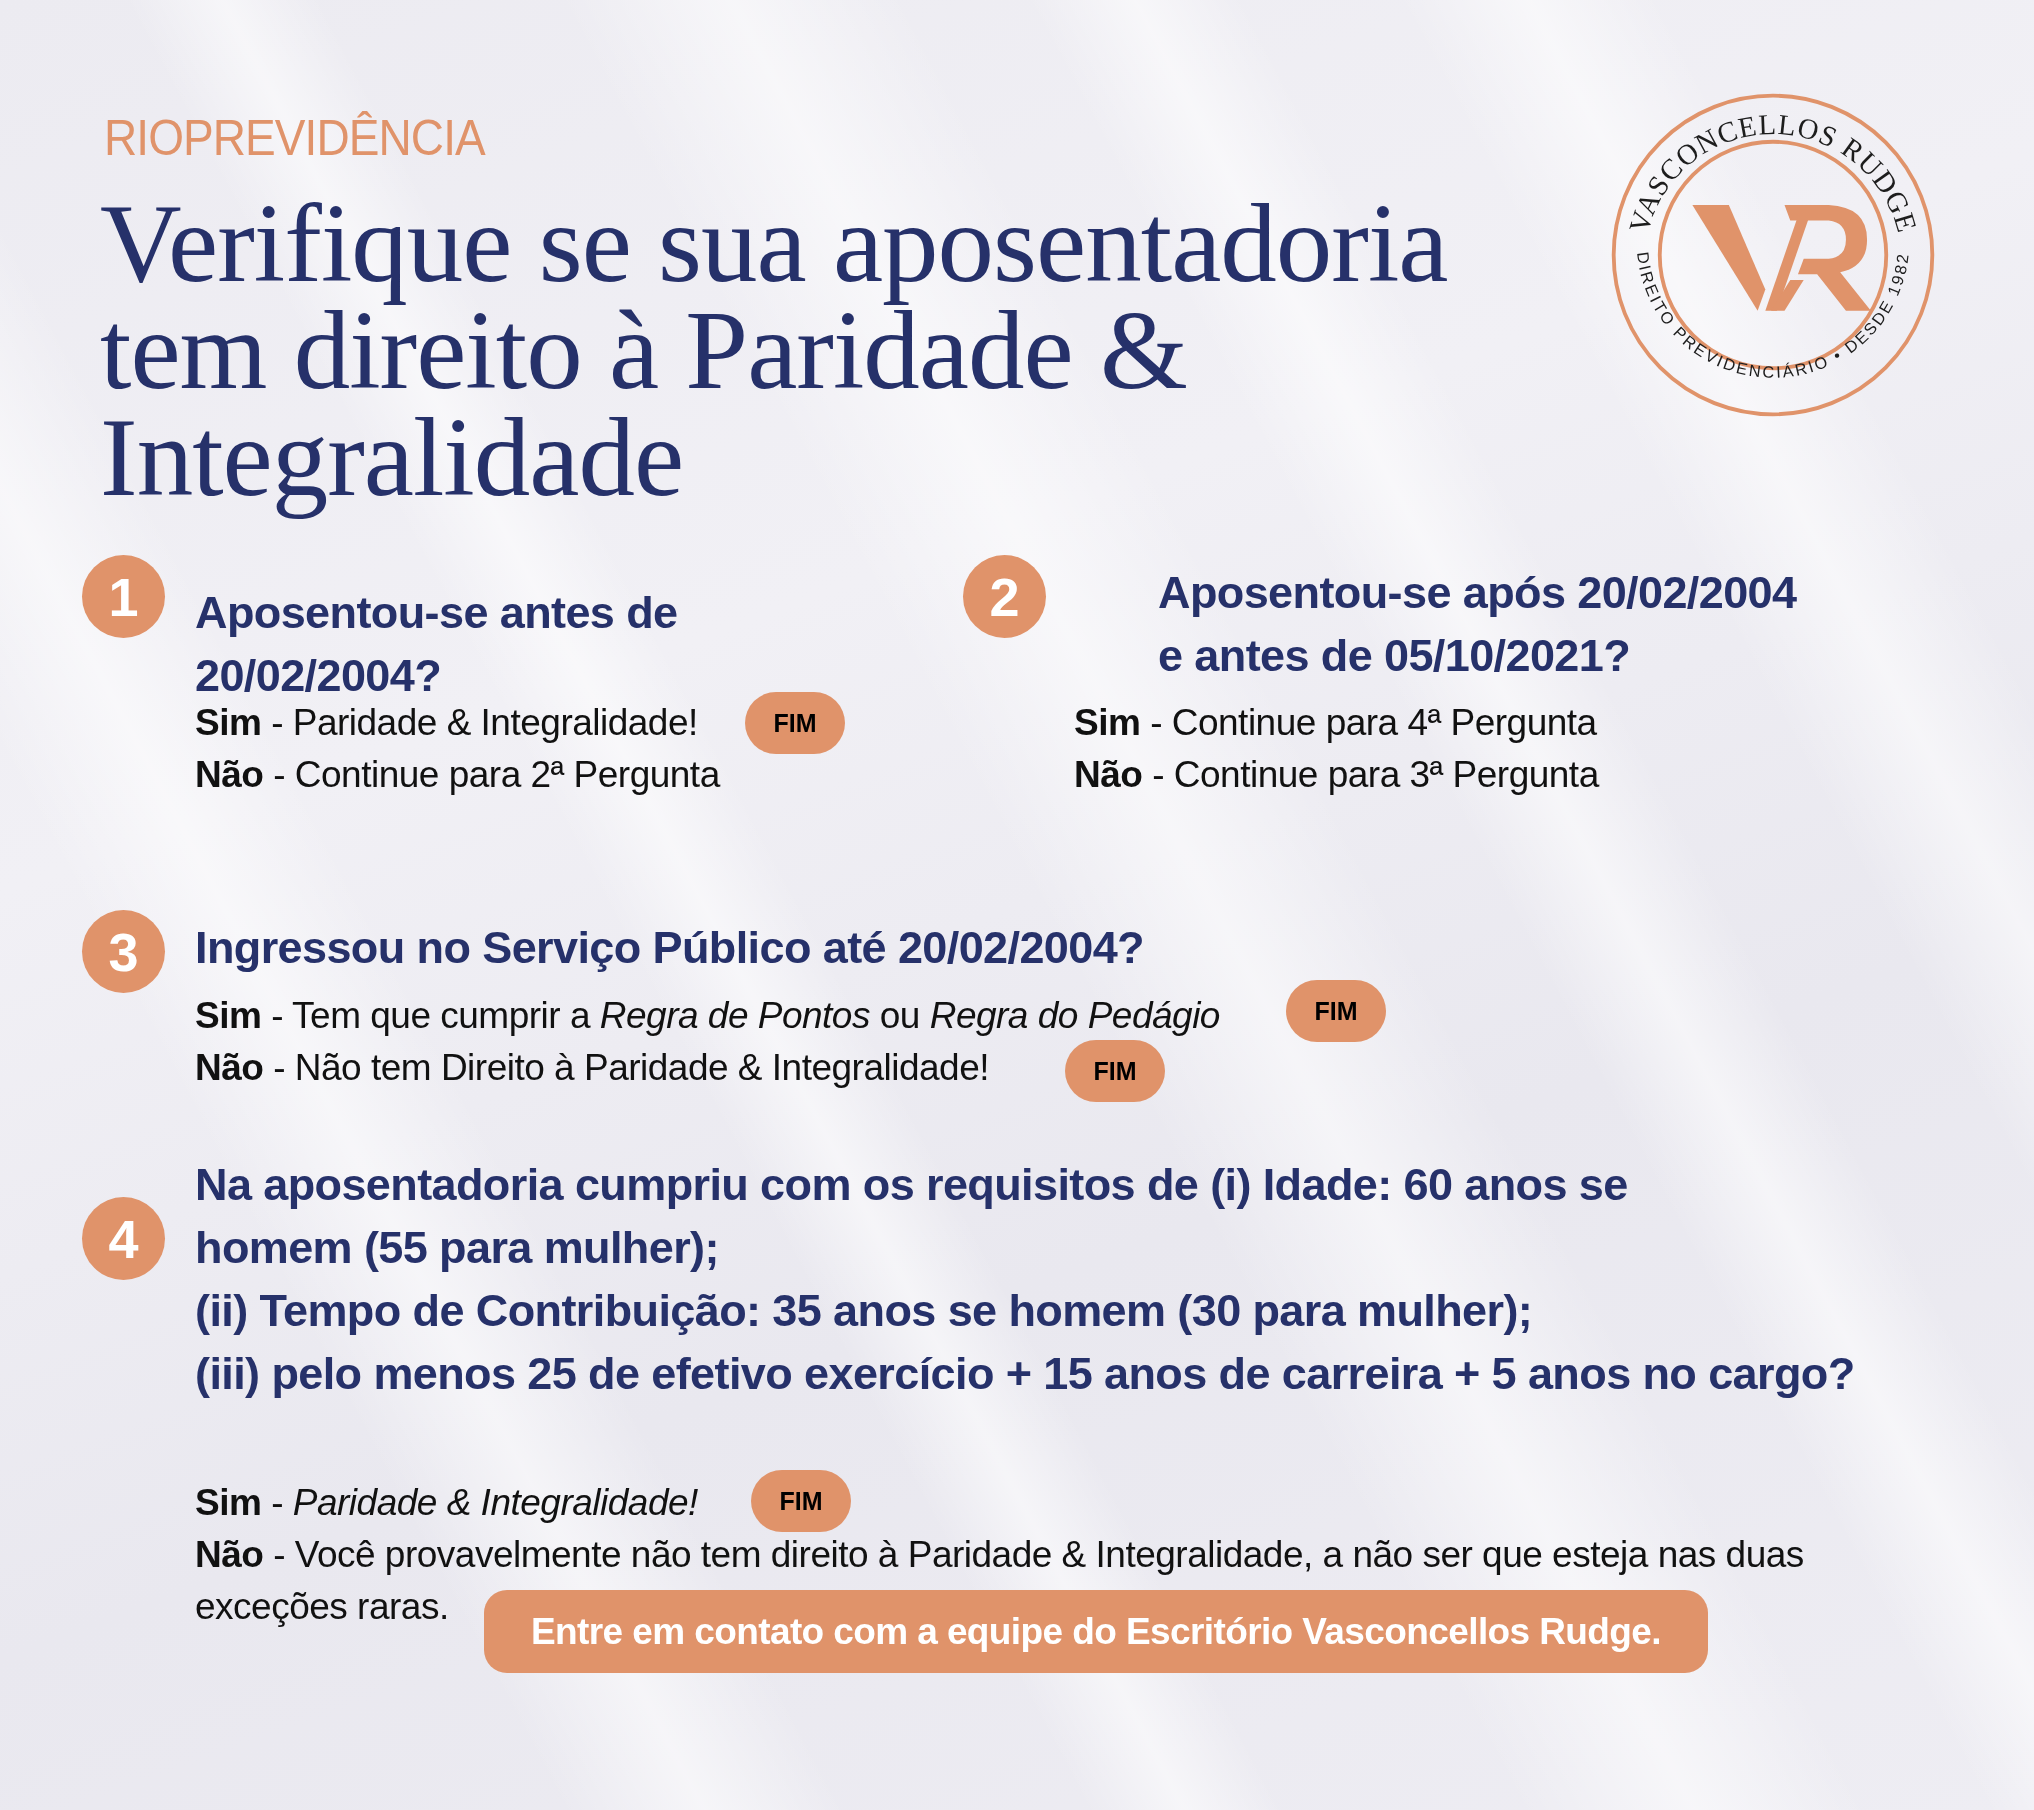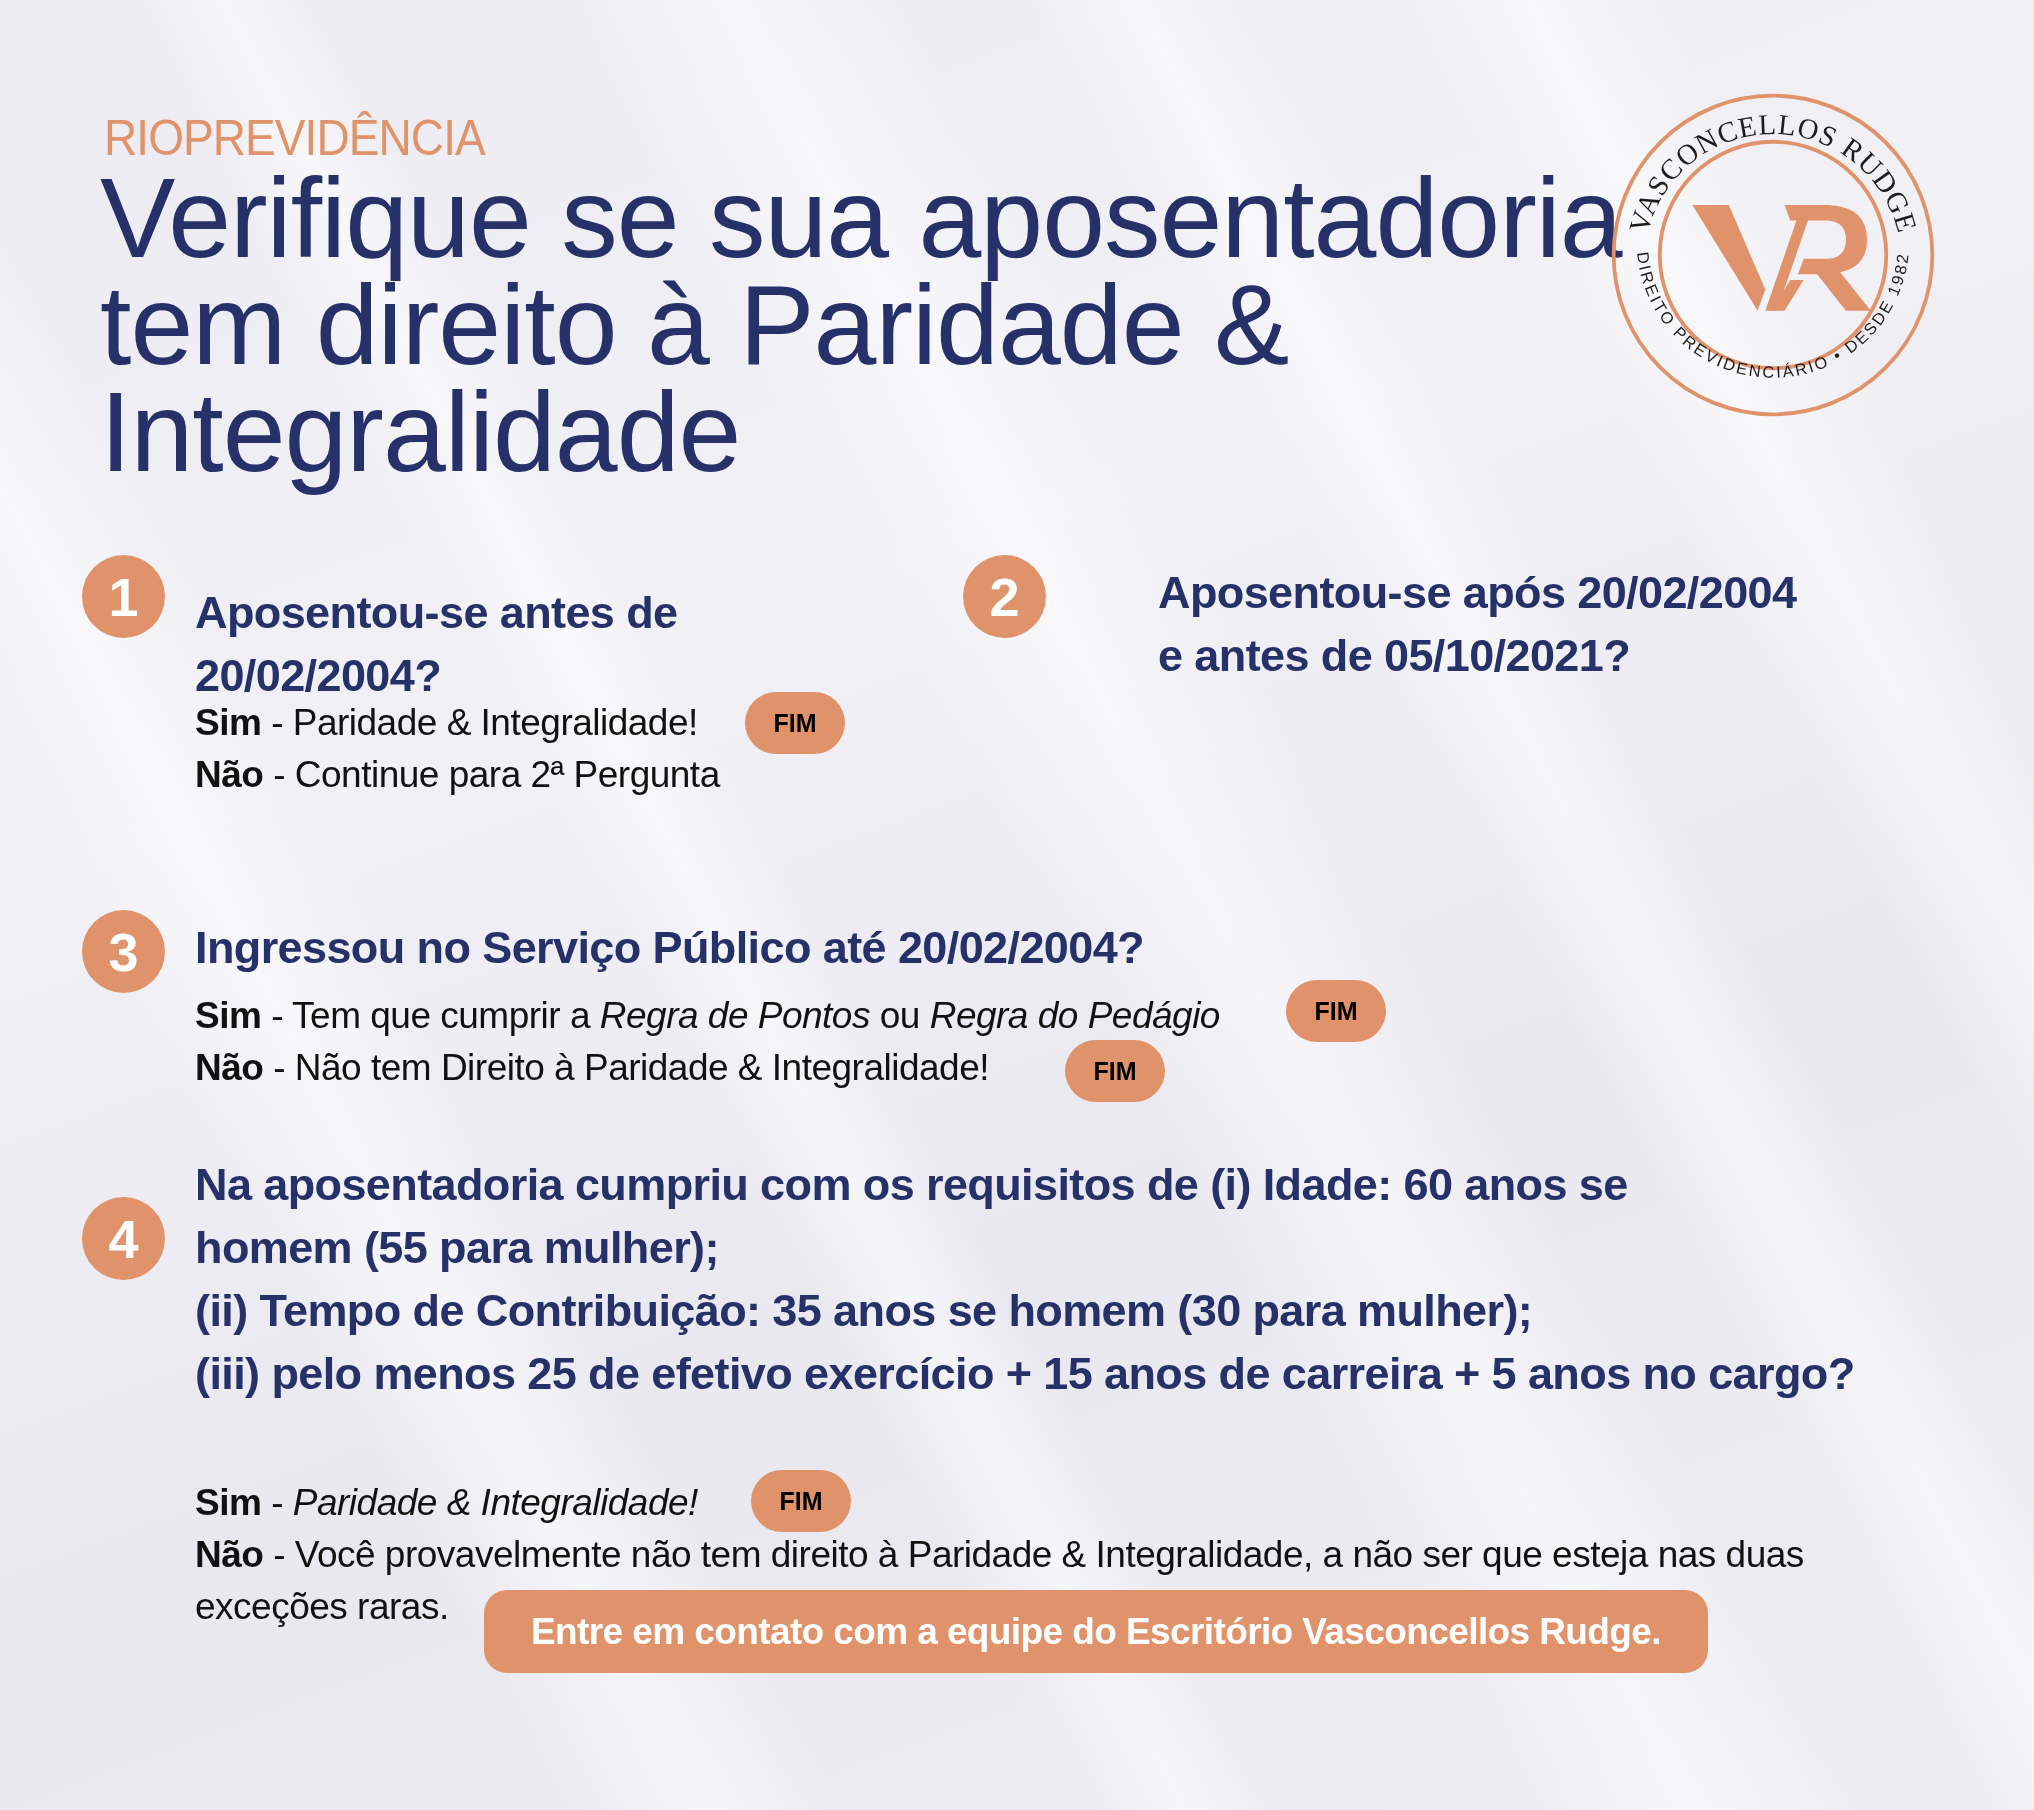--- a/index.html
+++ b/index.html
@@ -14,22 +14,22 @@
     background: linear-gradient(90deg, rgba(255,255,255,0) 0%, rgba(255,255,255,0.55) 50%, rgba(255,255,255,0) 100%);
     transform: rotate(-28deg); transform-origin: center;
   }
   .kicker {
     position:absolute; left:104px; top:113px;
     font-family:"Liberation Sans", sans-serif; font-weight:300;
     font-size:50px; letter-spacing:-1px; color:#E0936A; line-height:1;
     transform: scaleX(0.92); transform-origin:left;
   }
   .title {
-    position:absolute; left:100px; top:165px; width:1441px;
-    font-family:Liberation Sans, sans-serif; font-size:113px; line-height:107px;
+    position:absolute; left:100px; top:189px; width:1441px;
+    font-family:Liberation Serif, serif; font-size:113px; line-height:107px;
     color:#26316A; letter-spacing:-1px;
   }
   .title span { display:block; white-space:nowrap; }
   .num {
     position:absolute; width:83px; height:83px; border-radius:50%;
     background:#E0936A; color:#fff; font-weight:700;
     font-family:"Liberation Sans", sans-serif; font-size:54px;
     display:flex; align-items:center; justify-content:center;
   }
   .q-title {
@@ -109,20 +109,24 @@
     <span class="row"><b>Sim</b><span> - Paridade &amp; Integralidade!</span></span>
     <span class="row"><b>Não</b><span> - Continue para 2ª Pergunta</span></span>
   </div>
   <div class="fim" style="left:745px; top:692px;">FIM</div>
 
   <div class="num" style="left:963px; top:555px;">2</div>
   <div class="q-title" style="left:1122px; top:561px;margin-left:36px;">
     <span>Aposentou-se após 20/02/2004</span>
     <span>e antes de 05/10/2021?</span>
   </div>
+  <div class="ans" style="left:1074px; top:697px;">
+    <span class="row"><b>Sim</b><span> - Continue para 4ª Pergunta</span></span>
+    <span class="row"><b>Não</b><span> - Continue para 3ª Pergunta</span></span>
+  </div>
 
   <div class="num" style="left:82px; top:910px;">3</div>
   <div class="q-title" style="left:195px; top:916px;">
     <span>Ingressou no Serviço Público até 20/02/2004?</span>
   </div>
   <div class="ans" style="left:195px; top:990px;">
     <span class="row"><b>Sim</b><span> - Tem que cumprir a </span><i>Regra de Pontos</i><span> ou </span><i>Regra do Pedágio</i></span>
     <span class="row"><b>Não</b><span> - Não tem Direito à Paridade &amp; Integralidade!</span></span>
   </div>
   <div class="fim" style="left:1286px; top:980px;">FIM</div>

